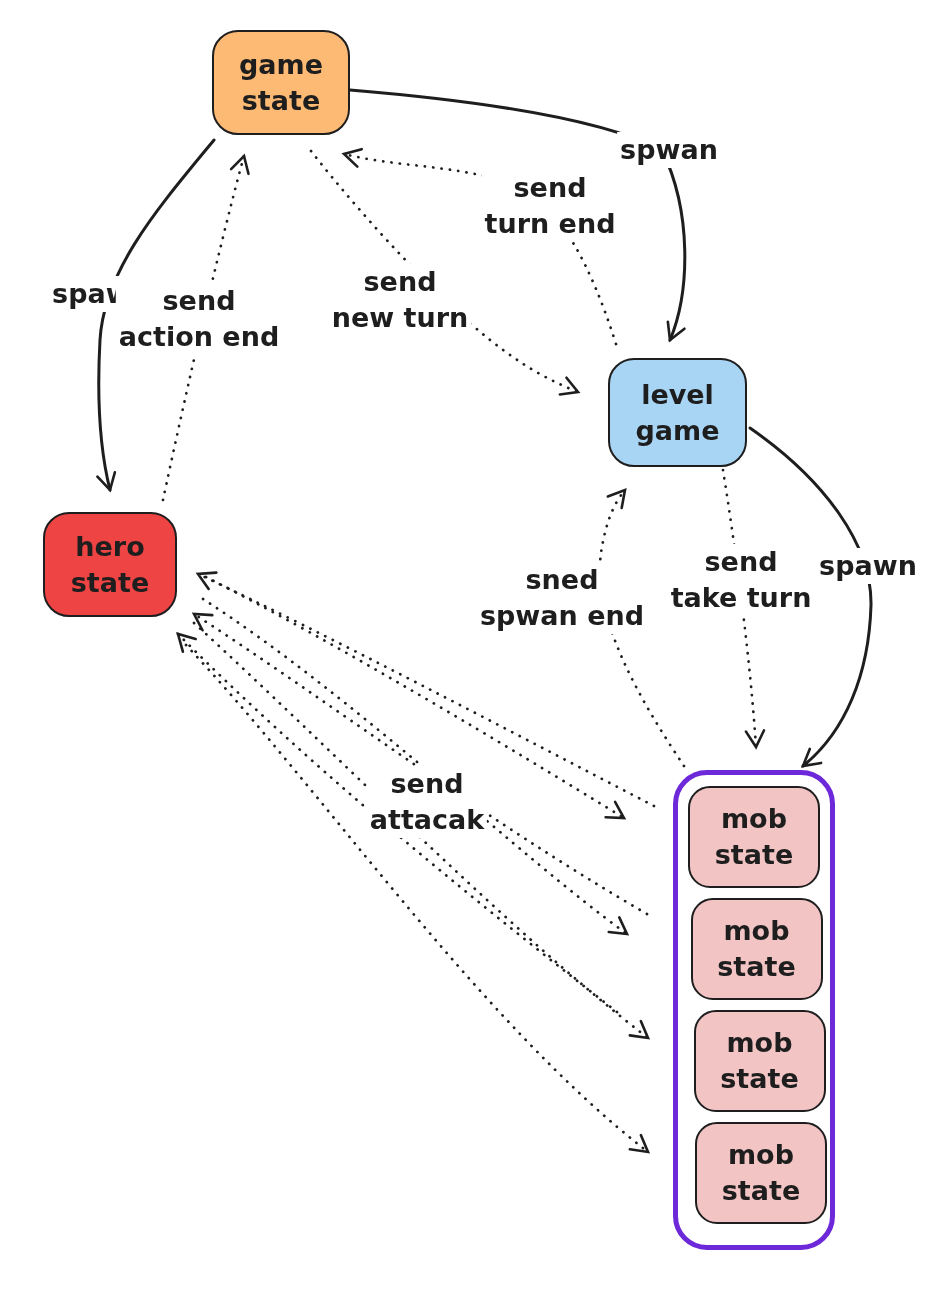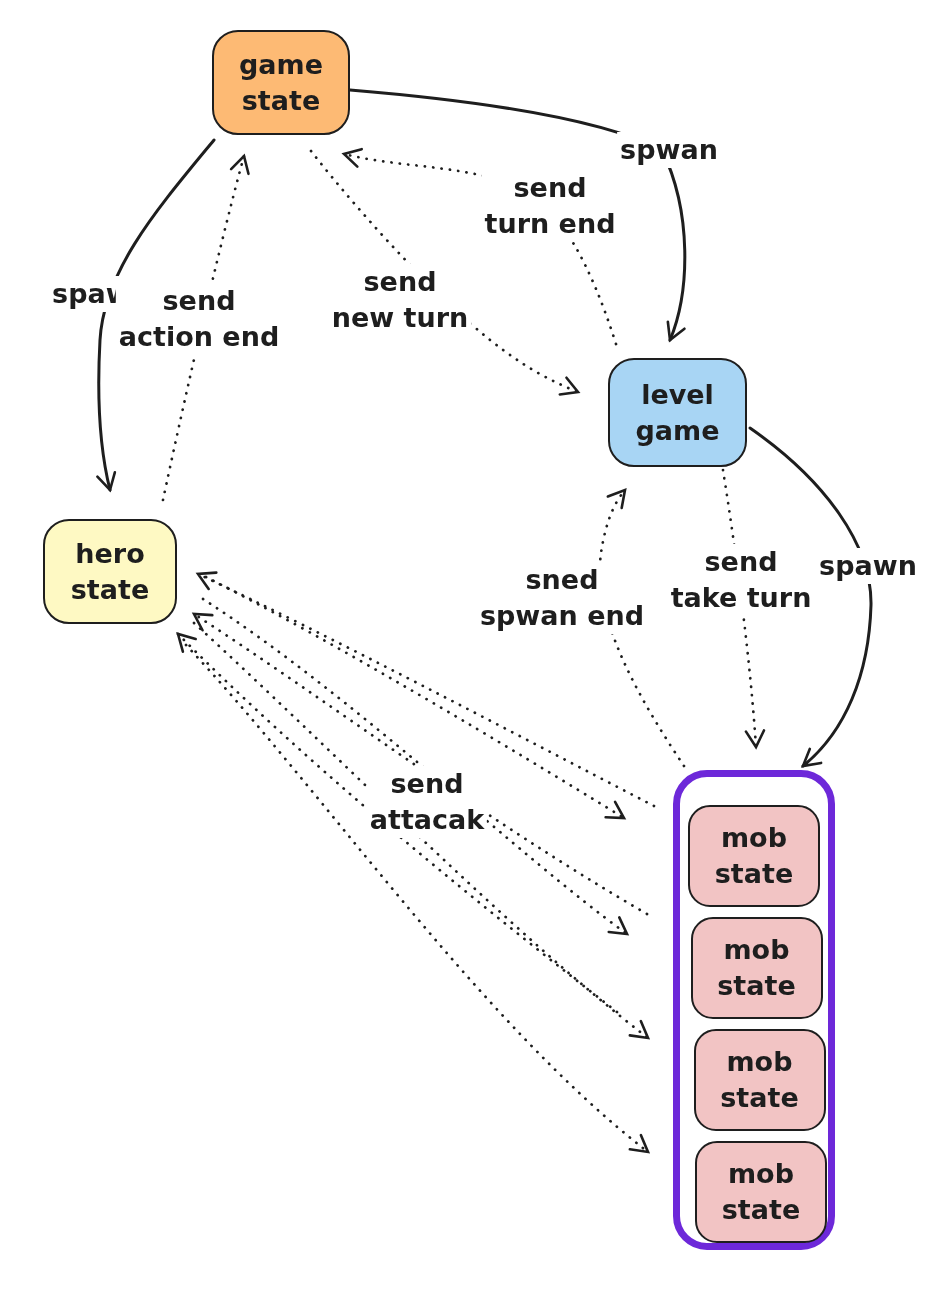--- a/index.html
+++ b/index.html
@@ -22,24 +22,24 @@
     text-align:center;
     font-size:27px;font-weight:600;line-height:36px;
     white-space:pre-line;
     box-sizing:border-box;
   }
   .node.game{left:212px;top:30px;width:138px;height:105px;}
   .node.level{left:608px;top:358px;width:139px;height:109px;}
   .node.hero{left:43px;top:512px;width:134px;height:105px;}
   .mob-container{
     position:absolute;left:673px;top:770px;width:162px;height:480px;
-    background:#ffffff;border:7px solid #6d28d9;border-radius:34px;
+    background:#ffffff;border:5px solid #6d28d9;border-radius:34px;
     box-sizing:border-box;
     display:flex;flex-direction:column;align-items:center;
-    padding-top:28px;gap:10px;
+    padding-top:11px;gap:10px;
   }
   .node.mob{
     position:relative;width:132px;height:102px;border-radius:22px;flex:0 0 auto;
   }
   .mob-container .node.mob:nth-child(2){margin-left:5px;}
   .mob-container .node.mob:nth-child(3){margin-left:11px;}
   .mob-container .node.mob:nth-child(4){margin-left:14px;}
   .elabel{
     position:absolute;
     transform:translateX(-50%);
@@ -79,21 +79,21 @@
 
     <path class="dot" d="M 654 806 C 500 726 330 636 198 574" marker-end="url(#ah)"></path>
     <path class="dot" d="M 647 914 C 480 817 330 702 194 614" marker-end="url(#ah)"></path>
     <path class="dot" d="M 617 1012 C 450 882 300 757 178 634" marker-end="url(#ah)"></path>
   </svg>
 
   <div class="node game" style="background-color: #fdba74;">game
 state</div>
   <div class="node level" style="background-color: rgb(168, 213, 244);">level
 game</div>
-  <div class="node hero" style="background-color: #fef9c3; margin-top: 7px;">hero
+  <div class="node hero" style="background-color: #ef4444;">hero
 state</div>
 
   <div class="mob-container">
     <div class="node mob" style="background-color: rgb(242, 196, 196);">mob
 state</div>
     <div class="node mob" style="background-color: rgb(242, 196, 196);">mob
 state</div>
     <div class="node mob" style="background-color: rgb(242, 196, 196);">mob
 state</div>
     <div class="node mob" style="background-color: rgb(242, 196, 196);">mob

